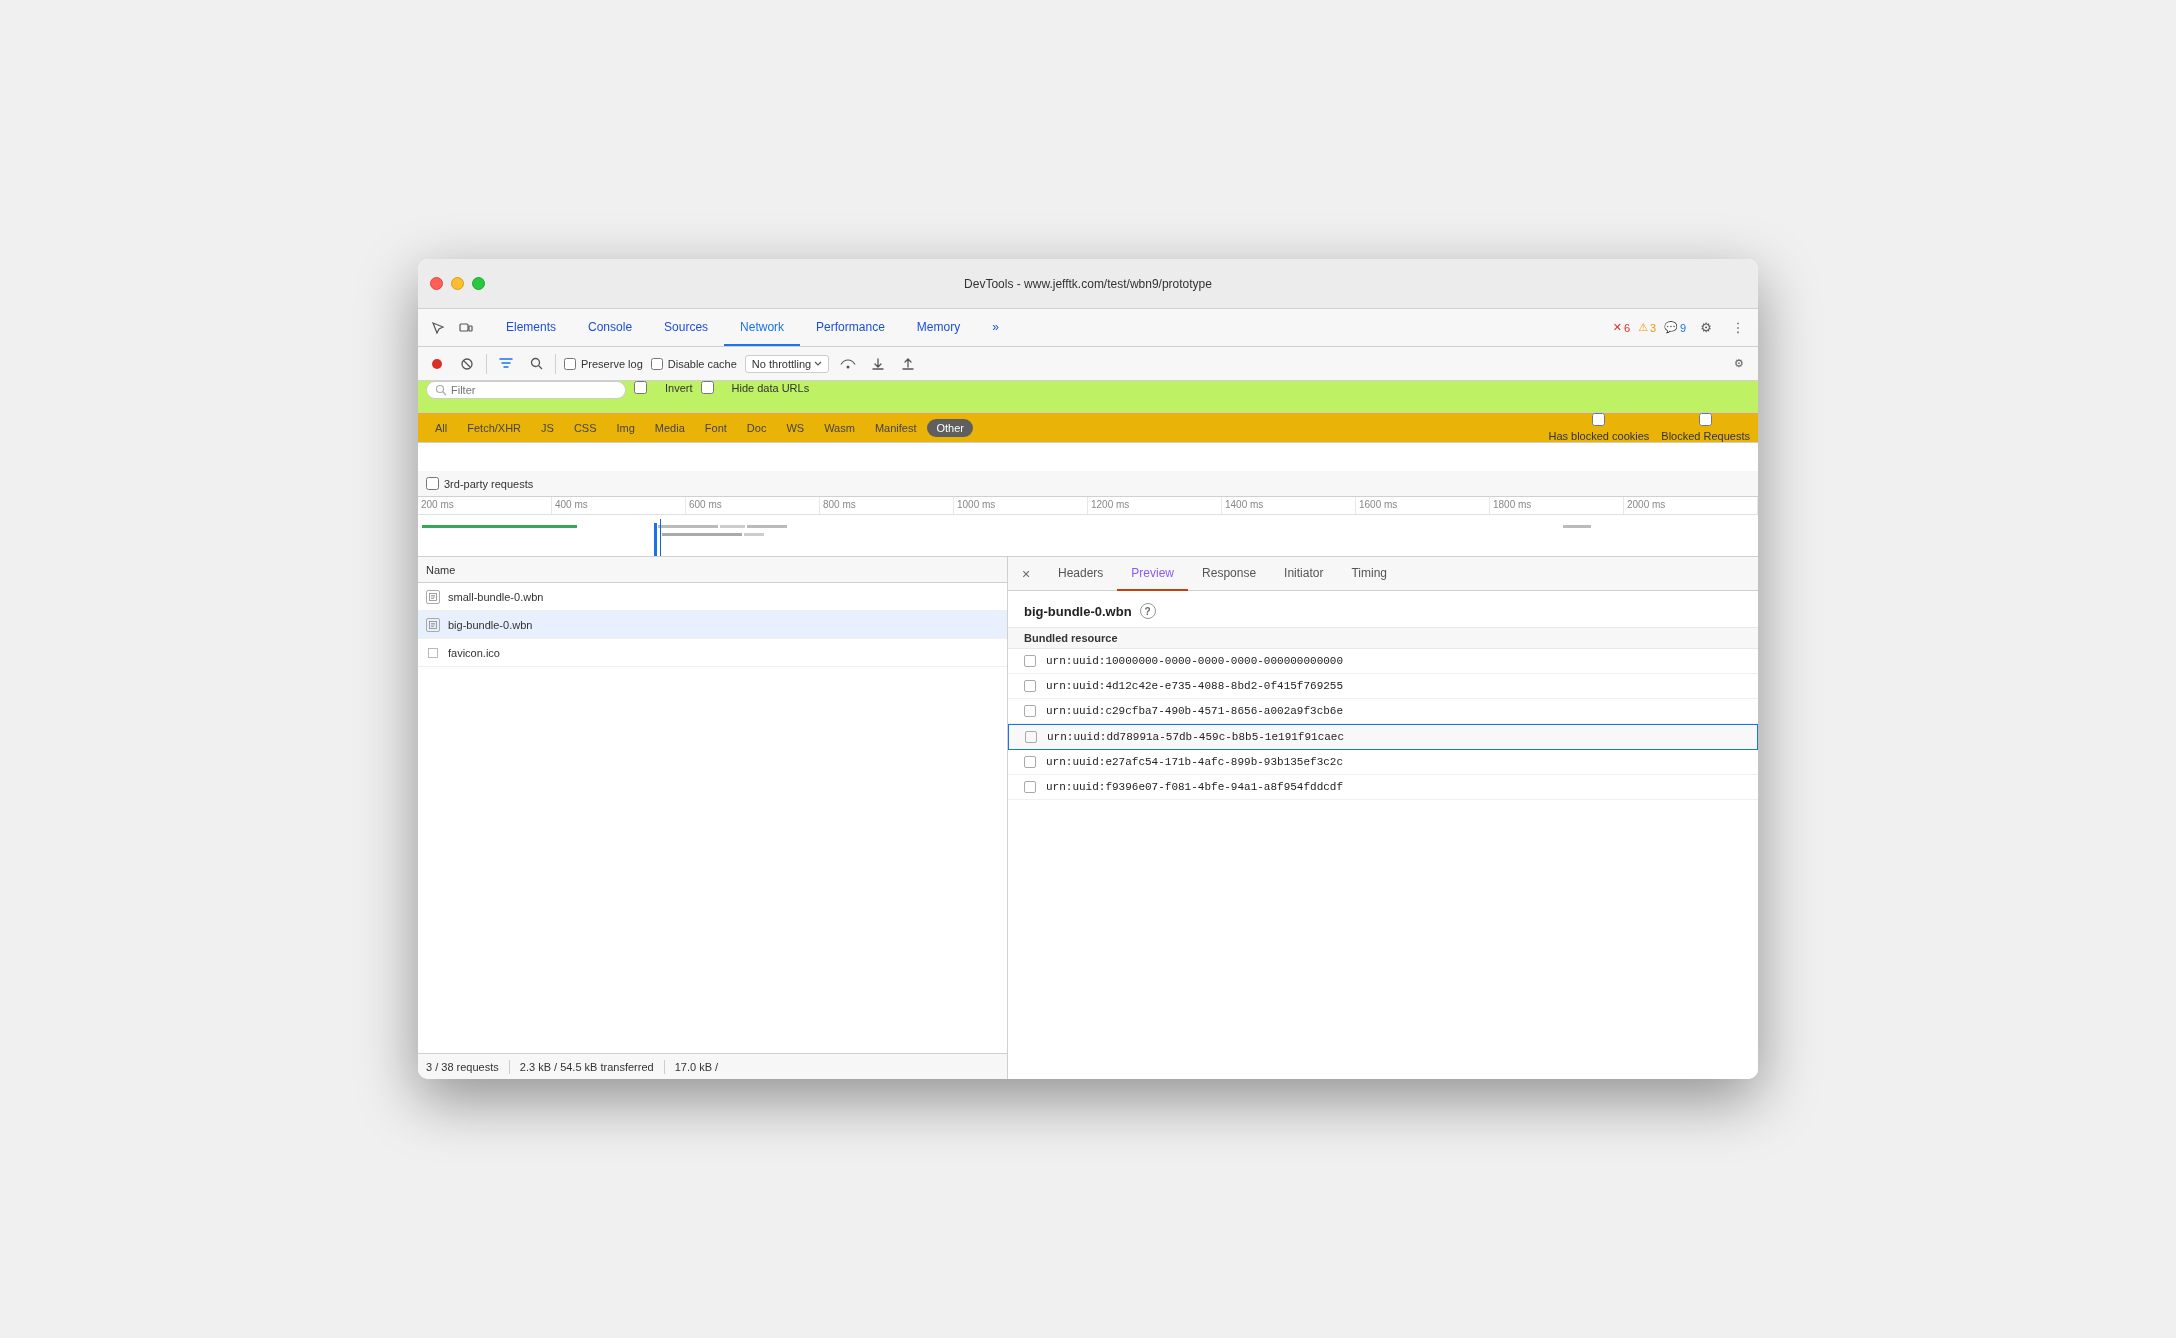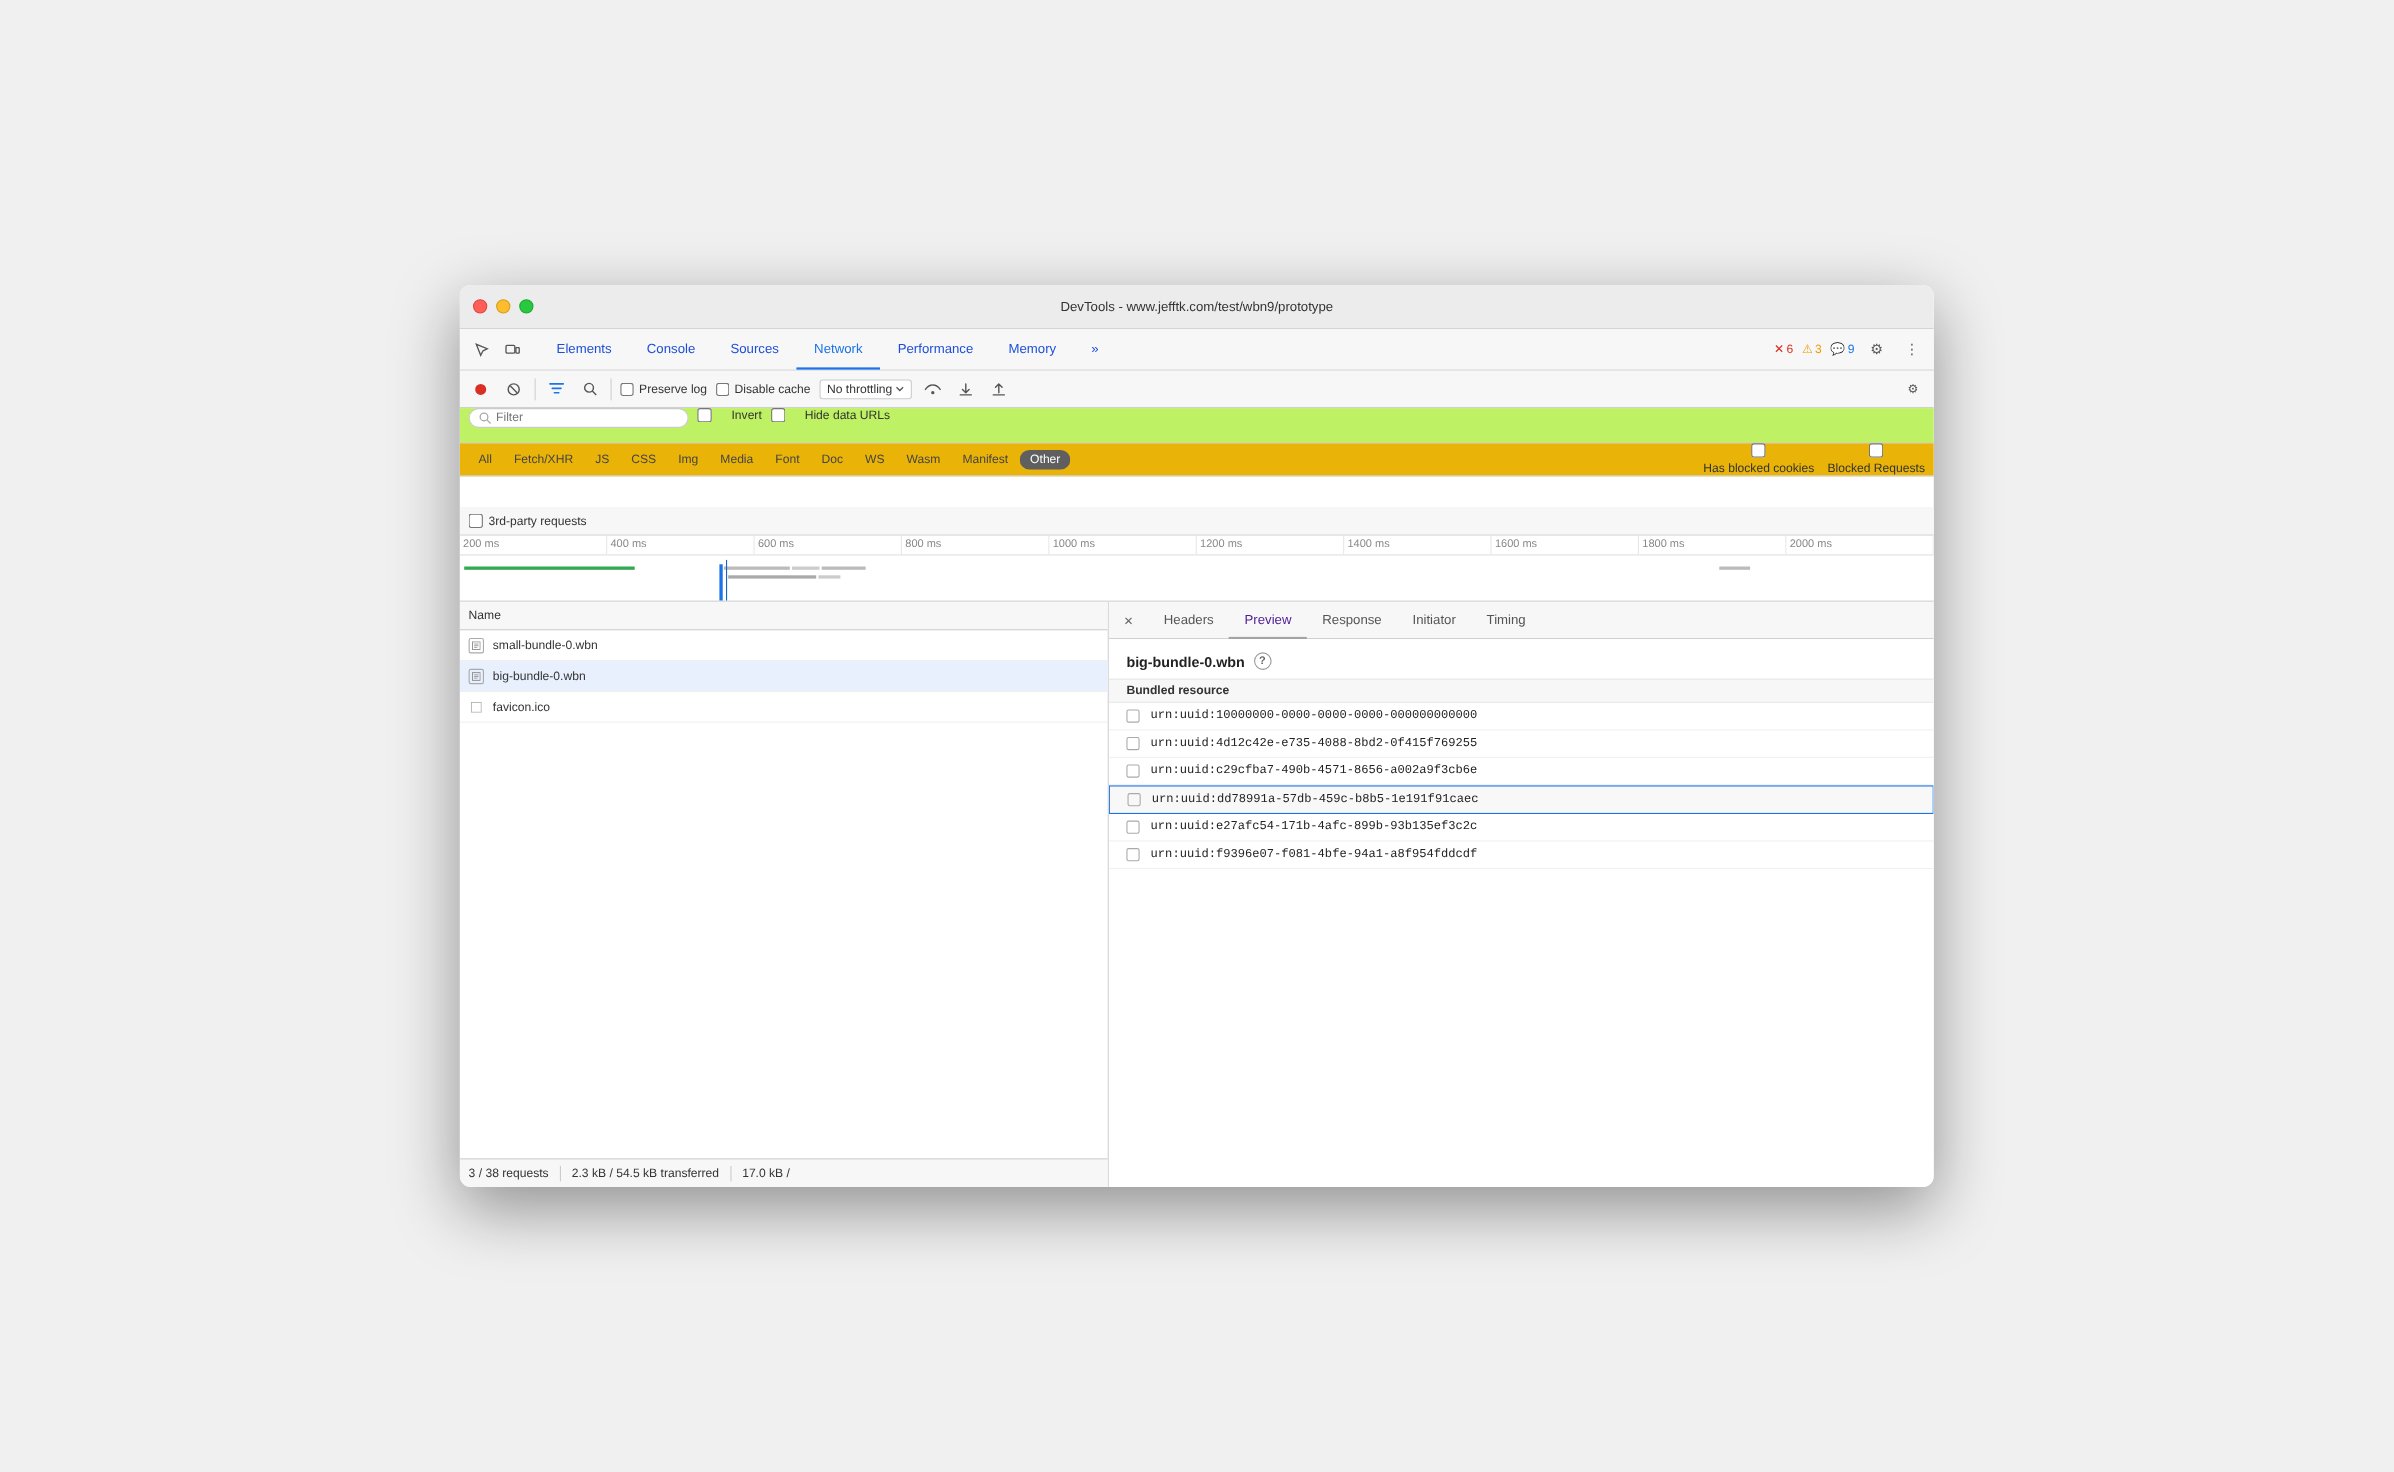--- a/index.html
+++ b/index.html
@@ -19,21 +19,21 @@
       border-radius: 10px;
       box-shadow: 0 20px 60px rgba(0,0,0,0.4);
       display: flex;
       flex-direction: column;
       overflow: hidden;
     }
     
     .title-bar {
       background: #ececec;
       border-bottom: 1px solid #d0d0d0;
-      height: 40px;
+      height: 50px;
       display: flex;
       align-items: center;
       padding: 0 12px;
       position: relative;
       border-radius: 10px 10px 0 0;
     }
     .traffic-lights {
       display: flex;
       gap: 8px;
       align-items: center;
@@ -388,22 +388,22 @@
       padding: 0 14px;
       height: 34px;
       display: flex;
       align-items: center;
       font-size: 12px;
       color: #555;
       cursor: pointer;
       border-bottom: 2px solid transparent;
     }
     .rtab.active {
-      color: #4c1d95;
-      border-bottom: 2px solid #a3a3a3;
+      color: #8b5cf6;
+      border-bottom: 2px solid #c2410c;
     }
     
     .preview-panel {
       flex: 1;
       overflow-y: auto;
       background: white;
     }
     .preview-title {
       padding: 12px 16px 8px;
       font-size: 13px;

